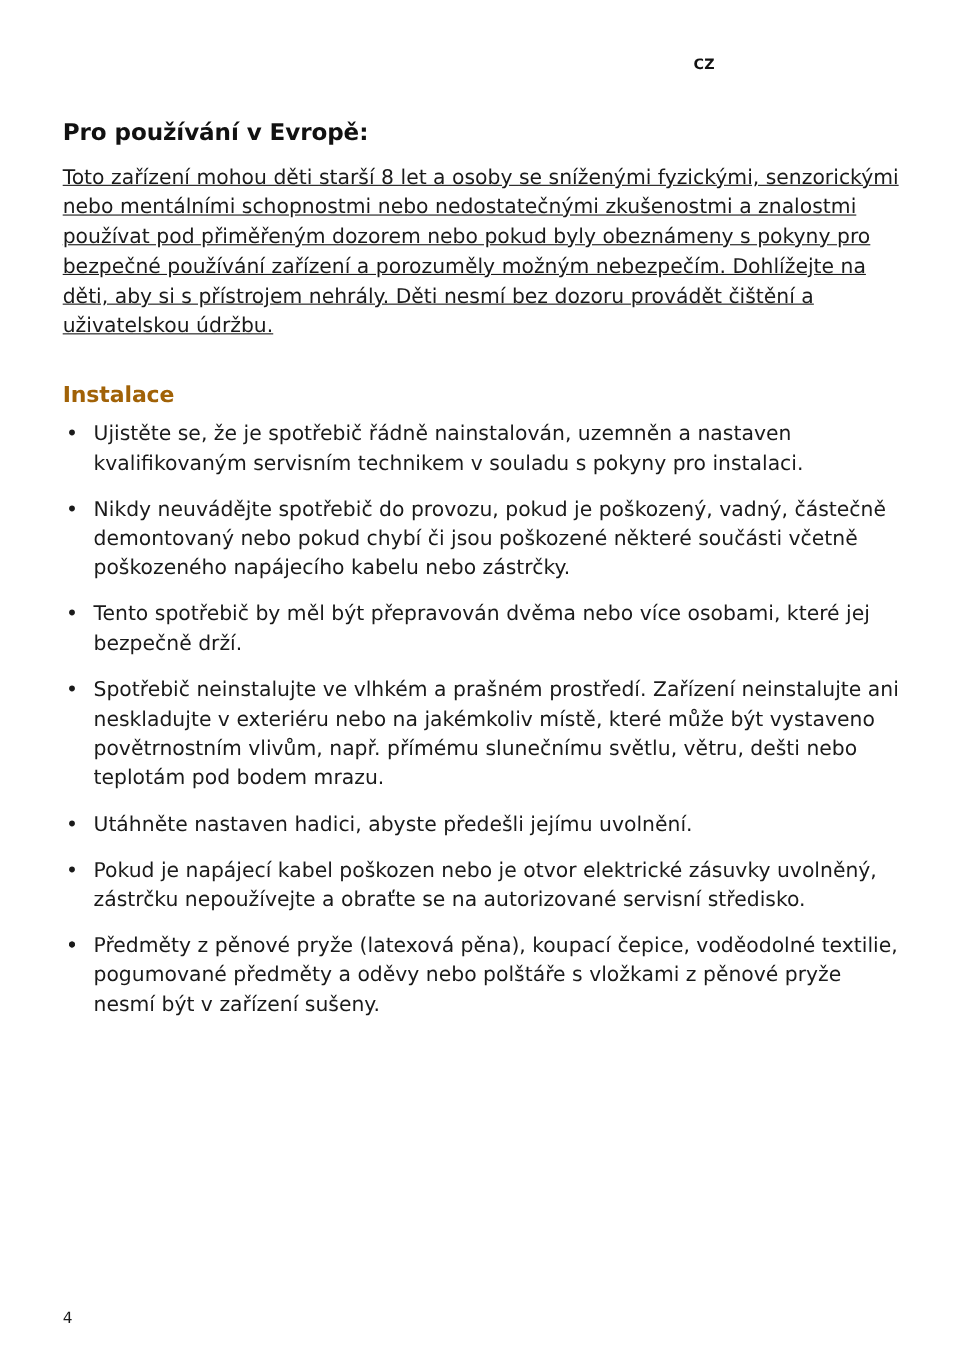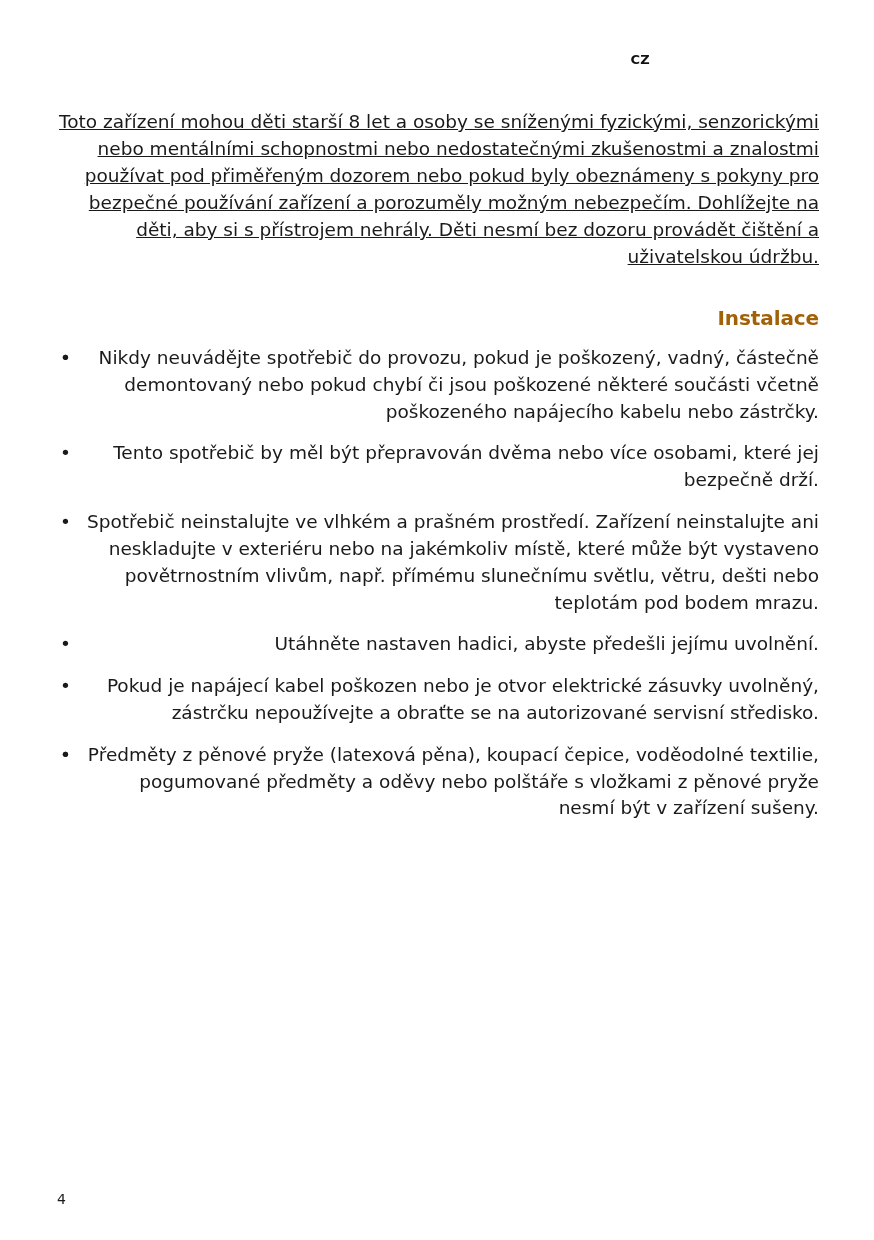--- a/index.html
+++ b/index.html
@@ -15,21 +15,20 @@
     position: relative;
     overflow: hidden;
   }
   .page {
     position: absolute;
     top: 0;
     left: 0;
     width: 718px;
     height: 1240px;
     box-sizing: border-box;
-    text-align: right;
   }
   .lang-marker {
     position: absolute;
     top: 52px;
     right: 68px;
     font-size: 13px;
     font-weight: bold;
     letter-spacing: 0.3px;
     color: #111;
   }
@@ -90,29 +89,31 @@
 </style>
 </head>
 <body>
 
 <div class="page">
 
   <div class="lang-marker">CZ</div>
 
   <div class="content">
 
+    <h1 class="section-title">Pro používání v Evropě:</h1>
 
     <p class="body-par">Toto zařízení mohou děti starší 8 let a osoby se sníženými fyzickými, senzorickými nebo mentálními schopnostmi nebo nedostatečnými zkušenostmi a znalostmi používat pod přiměřeným dozorem nebo pokud byly obeznámeny s pokyny pro bezpečné používání zařízení a porozuměly možným nebezpečím. Dohlížejte na děti, aby si s přístrojem nehrály. Děti nesmí bez dozoru provádět čištění a uživatelskou údržbu.</p>
 
 
     <h2 class="section-title">Instalace</h2>
 
     <ul class="bullets">
       <li>
         <span class="bullet-dot">•</span>
+        <span>Ujistěte se, že je spotřebič řádně nainstalován, uzemněn a nastaven kvalifikovaným servisním technikem v souladu s pokyny pro instalaci.</span>
       </li>
       <li>
         <span class="bullet-dot">•</span>
         <span>Nikdy neuvádějte spotřebič do provozu, pokud je poškozený, vadný, částečně demontovaný nebo pokud chybí či jsou poškozené některé součásti včetně poškozeného napájecího kabelu nebo zástrčky.</span>
       </li>
       <li>
         <span class="bullet-dot">•</span>
         <span>Tento spotřebič by měl být přepravován dvěma nebo více osobami, které jej bezpečně drží.</span>
       </li>
       <li>

